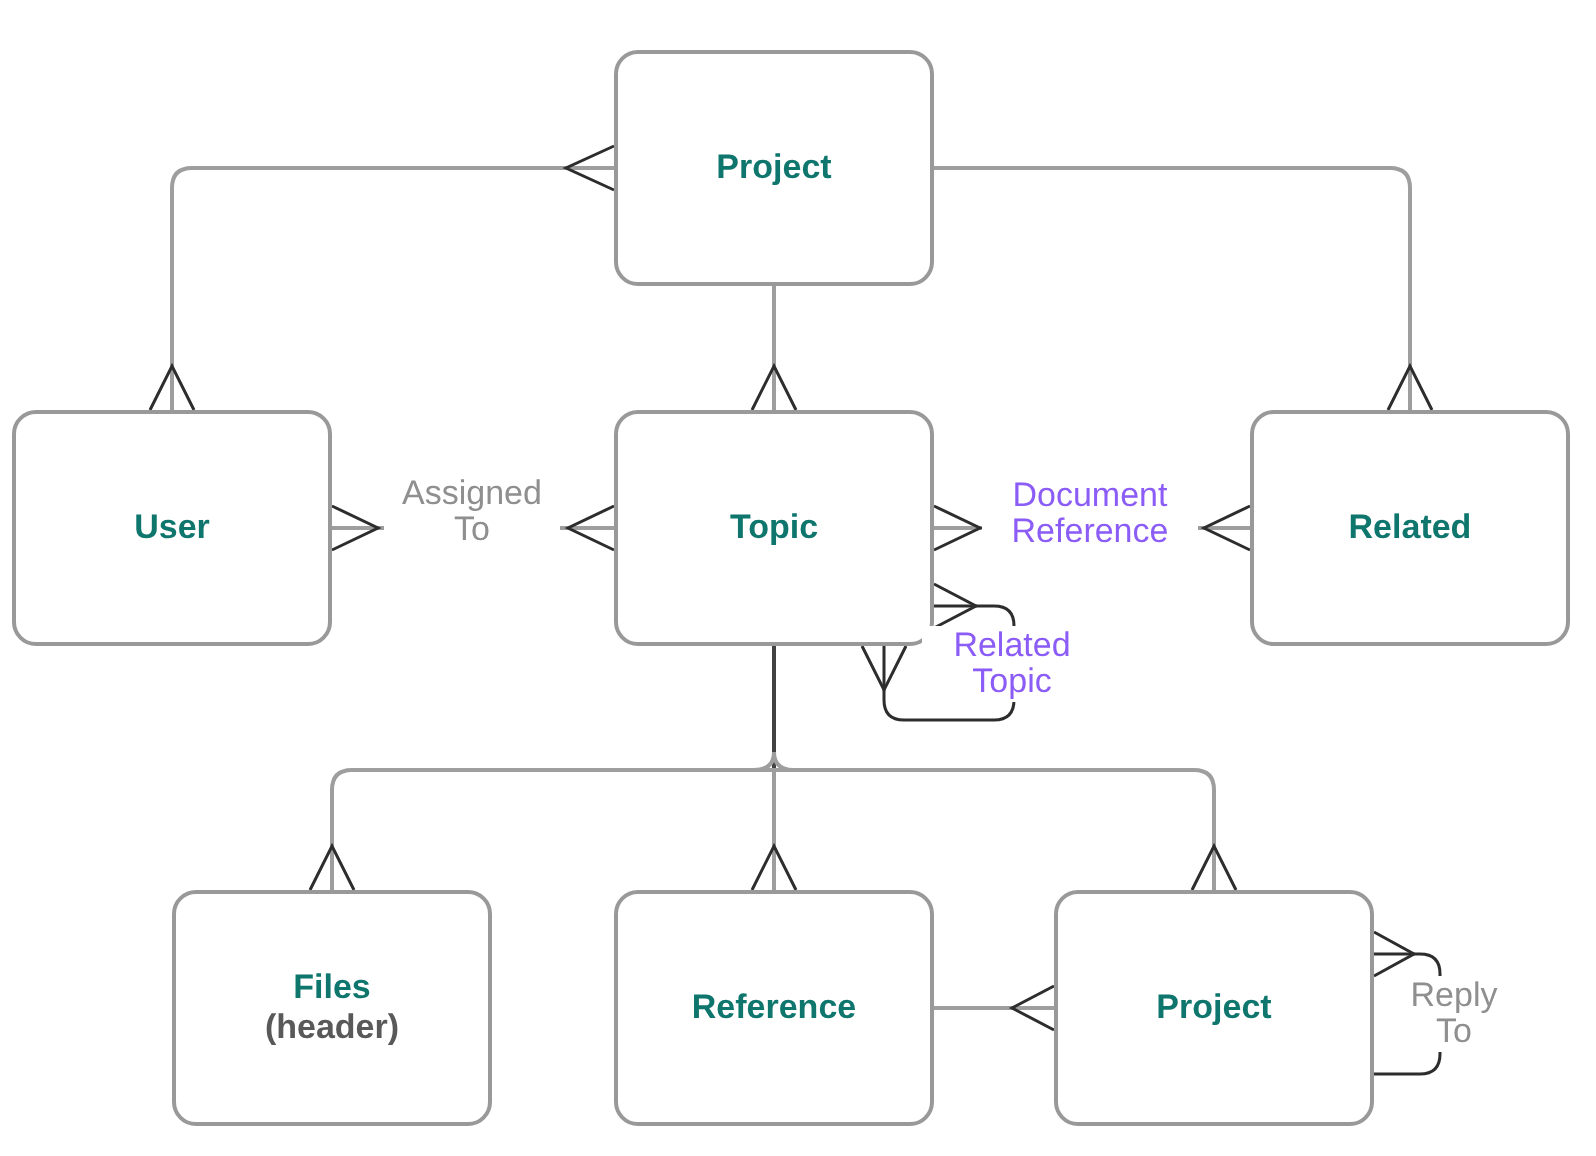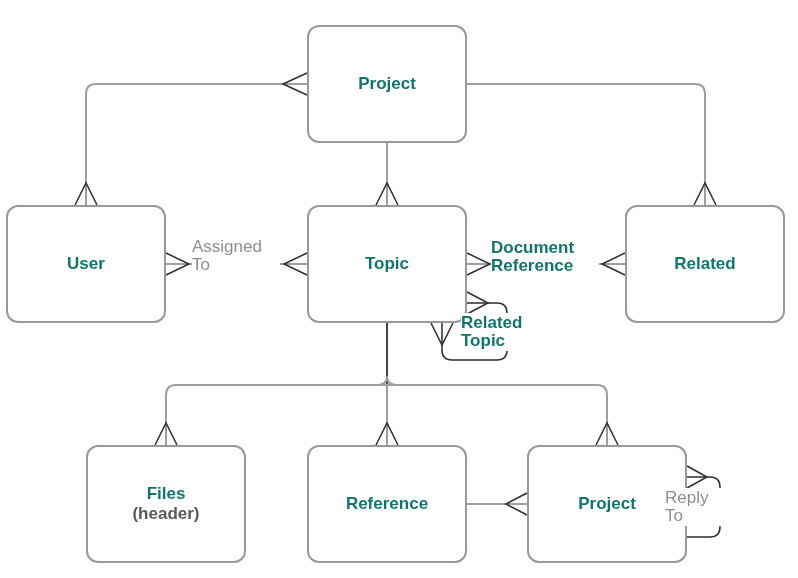--- a/index.html
+++ b/index.html
@@ -42,26 +42,26 @@
   .entity-sublabel {
     font-size: 17px;
     font-weight: bold;
     color: #595959;
     line-height: 20px;
   }
   .edge-label {
     position: absolute;
     font-size: 17px;
     line-height: 18px;
-    text-align: left;
+    text-align: center;
     background: #ffffff;
     padding: 1px 0;
   }
   .edge-label.muted  { color: #8f8f8f; font-weight: normal; }
-  .edge-label.strong { color: #0f766e; font-weight: bold; }
+  .edge-label.strong { color: #8b5cf6; font-weight: normal; }
 </style>
 </head>
 <body>
 
 <div class="canvas">
 
   <svg class="wires" viewBox="0 0 798 578" xmlns="http://www.w3.org/2000/svg">
 
     <g>
       <path class="line" d="M 86,205 L 86,94 Q 86,84 96,84 L 307,84"></path>
@@ -147,15 +147,15 @@
   <div class="entity" style="left:527px; top:445px">
     <div class="entity-label">Project</div>
   </div>
 
   <div class="edge-label muted" style="left:192px; top:237px; width:88px">Assigned To</div>
 
   <div class="edge-label strong" style="left:491px; top:238px; width:108px">Document Reference</div>
 
   <div class="edge-label strong" style="left:461px; top:313px; width:90px">Related Topic</div>
 
-  <div class="edge-label muted" style="left:665px; top:488px; width:56px">Reply To</div>
+  <div class="edge-label muted" style="left:699px; top:488px; width:56px">Reply To</div>
 
 </div>
 
 </body></html>

